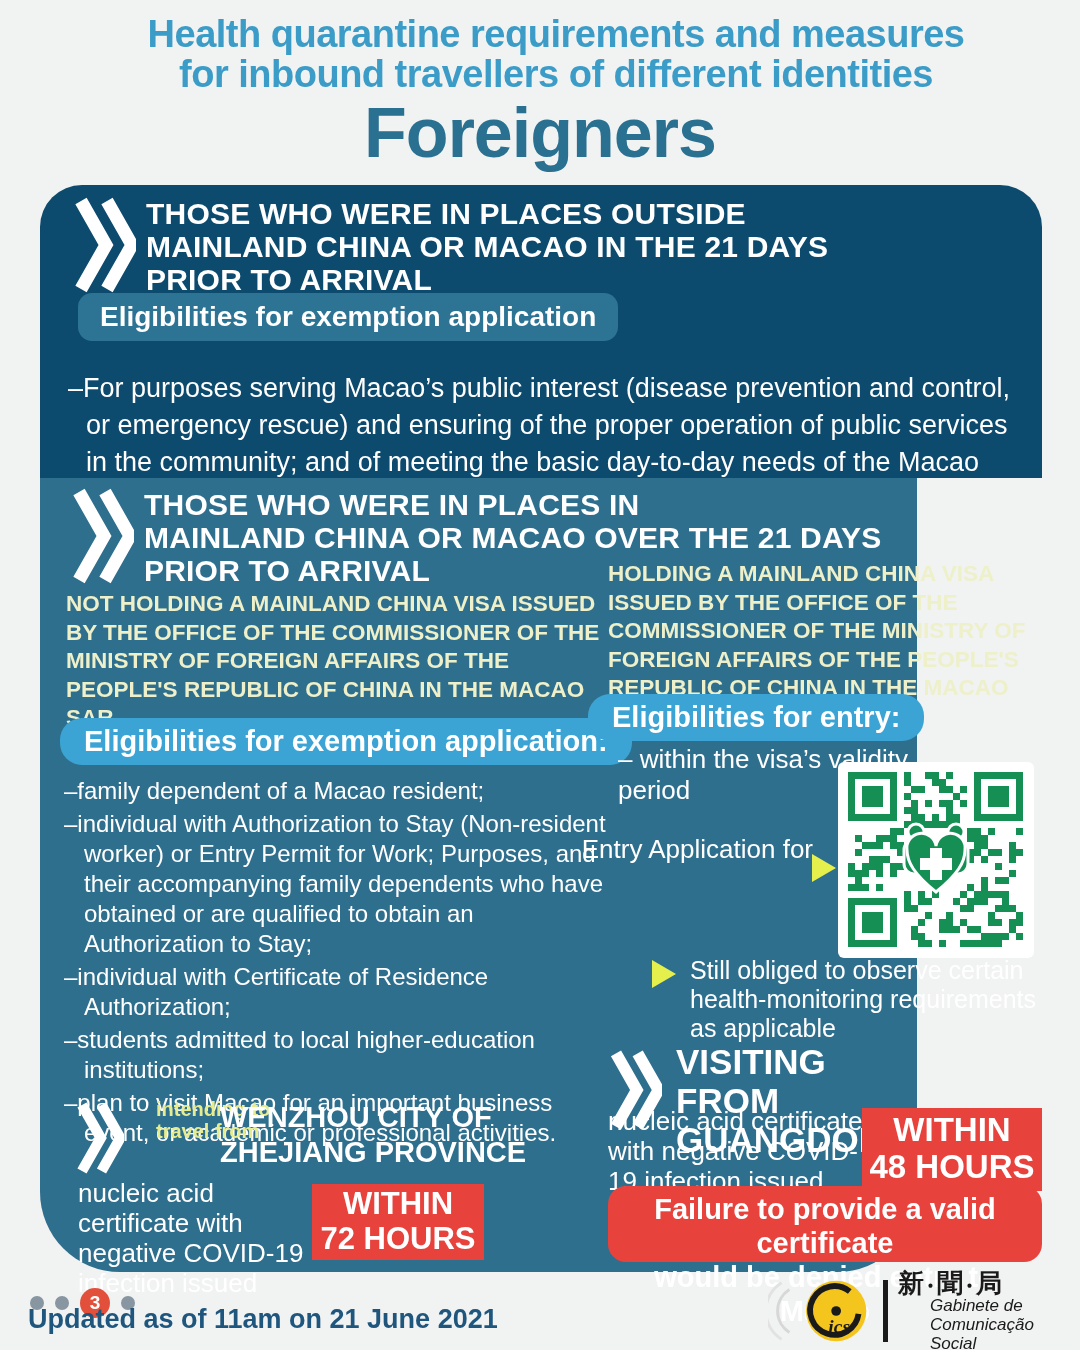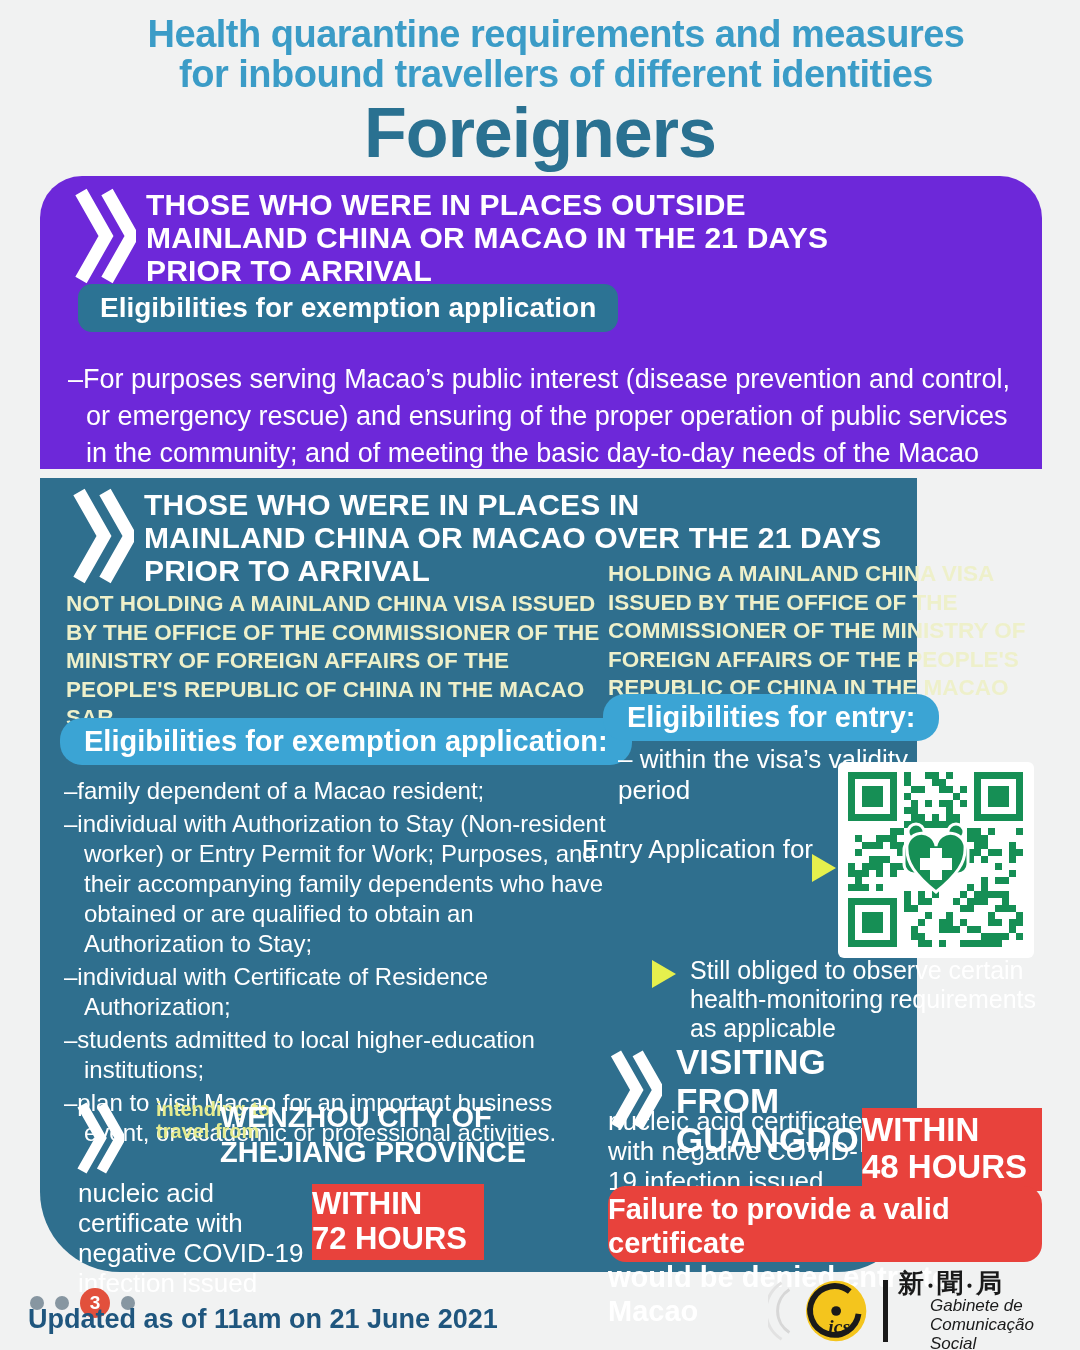--- a/index.html
+++ b/index.html
@@ -5,21 +5,21 @@
   html,body{margin:0;padding:0;width:1080px;height:1350px;background:#f1f2f2;
     font-family:"Liberation Sans", sans-serif;overflow:hidden;}
   .page{position:relative;width:1080px;height:1350px;}
 
   
   .hdr{position:absolute;left:0;top:14px;width:1080px;text-align:center;color:#3b9cc7;}
   .hdr .l1,.hdr .l2{font-size:38px;font-weight:bold;line-height:40px;letter-spacing:-0.5px;padding-left:32px;}
   .hdr .sub{font-size:70px;font-weight:bold;color:#2a7191;line-height:74px;margin-top:2px;letter-spacing:-1px;}
 
   
-  .card1{position:absolute;left:40px;top:176px;width:1002px;height:293px;background:#6d28d9;
+  .card1{position:absolute;left:40px;top:185px;width:1002px;height:293px;background:#0c4a6e;
     border-radius:42px 42px 0 0;color:#fff;}
   .card2{position:absolute;left:40px;top:478px;width:877px;height:794px;background:#2f6f8e;
     border-radius:0 0 80px 80px;color:#fff;}
 
   .chev{position:absolute;}
   .sec-head{position:absolute;font-weight:bold;letter-spacing:0.2px;}
   .sec-head div{font-size:30px;line-height:33px;}
 
   .pill{position:absolute;font-weight:bold;color:#fff;white-space:nowrap;}
   .pill-dark{background:#2c7394;border-radius:14px;font-size:28px;padding:8px 22px;}
@@ -41,21 +41,21 @@
 
   .qrlabel{position:absolute;left:528px;top:356px;width:245px;text-align:right;
     font-size:26px;line-height:31px;}
   .tri{position:absolute;width:0;height:0;border-style:solid;}
   .tri-r{border-width:14px 0 14px 24px;border-color:transparent transparent transparent #e6f04d;}
 
   .note-txt{position:absolute;left:650px;top:478px;width:350px;font-size:25px;line-height:29px;}
 
   .gd-head{position:absolute;left:636px;top:564px;font-size:35px;font-weight:bold;line-height:39px;}
   .req{position:absolute;font-size:26px;line-height:30px;}
-  .redbox{position:absolute;background:#e8423c;color:#fff;font-weight:bold;text-align:left;}
+  .redbox{position:absolute;background:#e8423c;color:#fff;font-weight:bold;text-align:center;}
   .red48{left:822px;top:630px;width:180px;height:80px;font-size:33px;line-height:37px;padding-top:3px;}
   .red72{left:272px;top:706px;width:172px;height:74px;font-size:31px;line-height:35px;padding-top:2px;}
   .failbox{left:568px;top:708px;width:434px;height:70px;border-radius:18px;font-size:29px;
     line-height:34px;padding-top:6px;}
 
   .wz-lead{position:absolute;left:94px;top:620px;width:120px;color:#e6ec8f;font-weight:bold;
     font-size:20px;line-height:22px;margin-left:22px;}
   .wz-place{position:absolute;left:180px;top:622px;font-size:29px;font-weight:bold;line-height:35px;}
 
   
@@ -125,21 +125,21 @@
       <div>WENZHOU CITY OF</div>
       <div>ZHEJIANG PROVINCE</div>
     </div>
     <div class="req" style="left:38px;top:700px;width:250px">nucleic acid certificate with negative COVID-19 infection issued</div>
     <div class="redbox red72">
       <div>WITHIN</div>
       <div>72 HOURS</div>
     </div>
 
     <div class="subyellow" style="left:568px;top:82px;width:452px">HOLDING A MAINLAND CHINA VISA ISSUED BY THE OFFICE OF THE COMMISSIONER OF THE MINISTRY OF FOREIGN AFFAIRS OF THE PEOPLE'S REPUBLIC OF CHINA IN THE MACAO SAR</div>
-    <div class="pill pill-light" style="left:563px;top:216px">Eligibilities for entry:</div>
+    <div class="pill pill-light" style="left:548px;top:216px">Eligibilities for entry:</div>
     <div class="entrycond">– within the visa’s validity period</div>
 
     <div class="qrbox">
       <svg class="grid" width="176" height="176">
           <rect x="0" y="0" width="49" height="49" fill="#168f55"></rect>
           <rect x="7" y="7" width="35" height="35" fill="#fff"></rect>
           <rect x="14" y="14" width="21" height="21" fill="#168f55"></rect>
           <rect x="126" y="0" width="49" height="49" fill="#168f55"></rect>
           <rect x="133" y="7" width="35" height="35" fill="#fff"></rect>
           <rect x="140" y="14" width="21" height="21" fill="#168f55"></rect>

